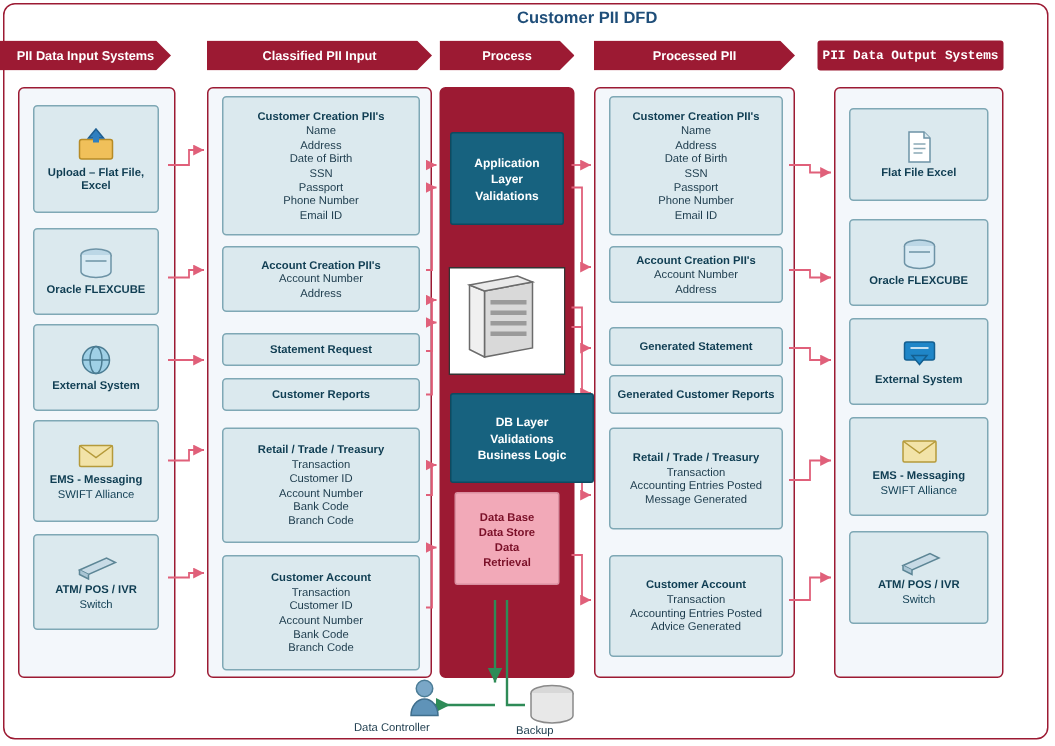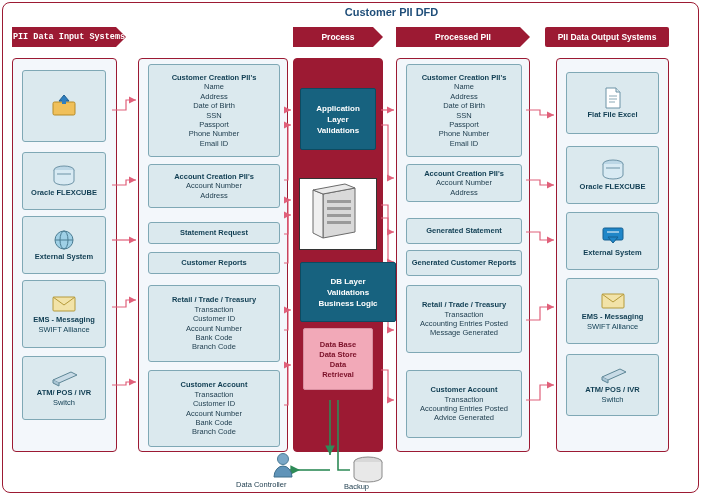--- a/index.html
+++ b/index.html
@@ -42,30 +42,33 @@
   svg.ov{position:absolute;left:0;top:0;width:703px;height:497px;pointer-events:none;}
   .svr{position:absolute;}
 </style>
 </head>
 <body>
 
 <div id="page">
   <div class="frame"></div>
   <div class="title">Customer PII DFD</div>
 
-  <div class="banner" style="left:12px;top:27px;width:114px;font-family:Liberation Mono, monospace;">
+  <div class="banner" style="left:0;top:27px;width:114px;">
     <span>PII Data Input Systems</span>
+  </div>
+  <div class="banner" style="left:138px;top:27px;width:150px;">
+    <span>Classified PII Input</span>
   </div>
   <div class="banner" style="left:293px;top:27px;width:90px;">
     <span>Process</span>
   </div>
   <div class="banner" style="left:396px;top:27px;width:134px;">
     <span>Processed PII</span>
   </div>
-  <div class="banner plain" style="left:545px;top:27px;width:124px;border-radius:2px;">
+  <div class="banner plain" style="left:545px;top:27px;width:124px;border-radius:2px;font-family:Liberation Mono, monospace;">
     <span>PII Data Output Systems</span>
   </div>
 
   <div class="colbody" style="left:12px;top:58px;width:105px;height:394px;"></div>
   <div class="colbody" style="left:138px;top:58px;width:150px;height:394px;"></div>
   <div class="colbody dark" style="left:293px;top:58px;width:90px;height:394px;"></div>
   <div class="colbody" style="left:396px;top:58px;width:134px;height:394px;"></div>
   <div class="colbody" style="left:556px;top:58px;width:113px;height:394px;"></div>
 
   <svg class="ov" viewBox="0 0 703 497">
@@ -112,20 +115,21 @@
       <path d="M300,470 L330,470"></path>
     </g>
   </svg>
 
   <div class="io" style="left:22px;top:70px;width:84px;height:72px;">
     <svg width="26" height="24" viewBox="0 0 26 24">
       <rect x="2" y="8" width="22" height="13" rx="1.5" fill="#f0c05a" stroke="#b68b26"></rect>
       <path d="M13,1 L18,7 L8,7 z" fill="#2f7fbf" stroke="#1e5f92"></path>
       <rect x="11" y="6" width="4" height="4" fill="#2f7fbf"></rect>
     </svg>
+    <span>Upload – Flat File, Excel</span>
   </div>
 
   <div class="io" style="left:22px;top:152px;width:84px;height:58px;">
     <svg width="26" height="22" viewBox="0 0 26 22">
       <ellipse cx="13" cy="5" rx="10" ry="4" fill="#bcd7e6" stroke="#6d93a6"></ellipse>
       <path d="M3,5 L3,16 a10,4 0 0,0 20,0 L23,5" fill="#d8eaf3" stroke="#6d93a6"></path>
       <path d="M6,9 L20,9" stroke="#6d93a6"></path>
     </svg>
     <span>Oracle FLEXCUBE</span>
   </div>

